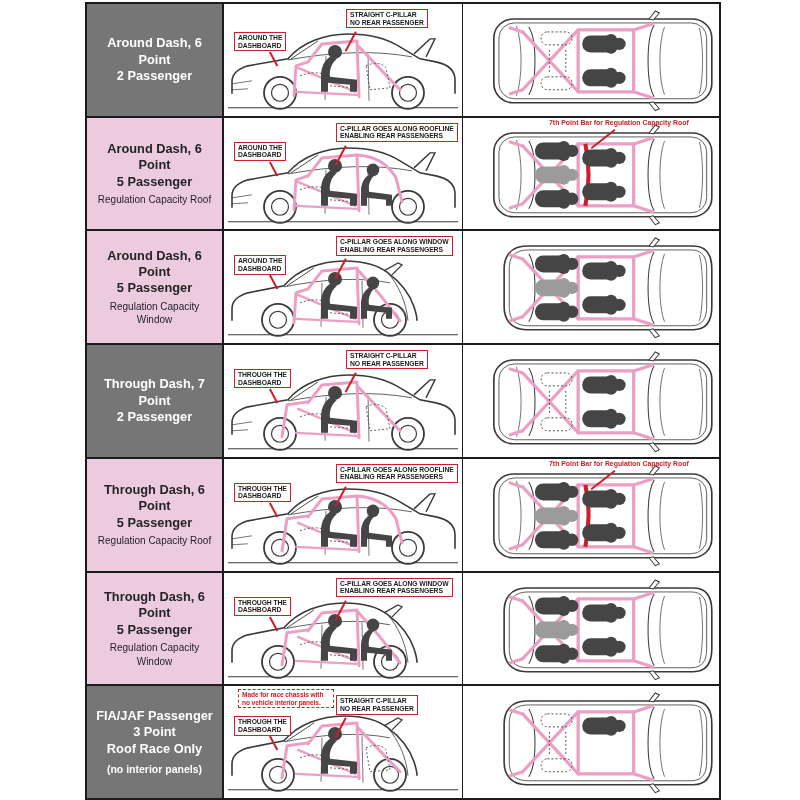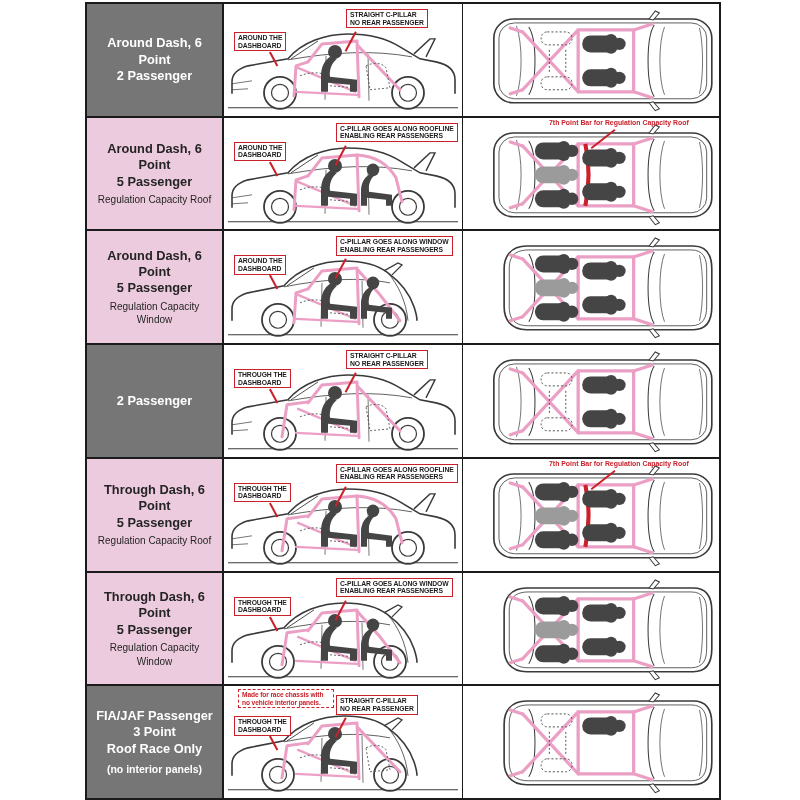--- a/index.html
+++ b/index.html
@@ -244,20 +244,21 @@
           <rect x="92" y="47" width="12" height="20" rx="6" fill="#9b9b9b"></rect>
           <circle cx="106" cy="57" r="6.2" fill="#9b9b9b"></circle>
           <rect x="70" y="72.5" width="34" height="17" rx="8" fill="#454545"></rect>
           <rect x="92" y="71" width="12" height="20" rx="6" fill="#454545"></rect>
           <circle cx="106" cy="81" r="6.2" fill="#454545"></circle>
         </svg>
       </div>
     </div>
     <div class="row">
       <div class="label-cell label-gray">
+        <div class="l-main">Through Dash, 7 Point</div>
         <div class="l-main">2 Passenger</div>
       </div>
       <div class="side-cell">
         <svg class="diagram-svg" viewBox="0 0 238 112" preserveAspectRatio="none">
           <line x1="4" y1="104" x2="234" y2="104" stroke="#3a3a3a" stroke-width="1.2"></line>
           <path d="M8,90 L8,78 C8,70 14,65 24,62 L64,55 C78,38 102,30 124,30 C144,30 162,34 176,43 L196,55 L212,58 C226,61 231,68 231,76 L231,90" fill="none" stroke="#3a3a3a" stroke-width="1.6"></path>
           <path d="M190,50 L206,35 L211,35 L202,53" fill="none" stroke="#3a3a3a" stroke-width="1.4"></path>
           <line x1="67" y1="55" x2="94" y2="37" stroke="#3a3a3a" stroke-width="0.9"></line>
           <path d="M64,56 C110,48 150,46 188,53" fill="none" stroke="#3a3a3a" stroke-width="0.8"></path>
           <path d="M8,80 L28,77 M8,86 L24,85" fill="none" stroke="#3a3a3a" stroke-width="0.7"></path>

